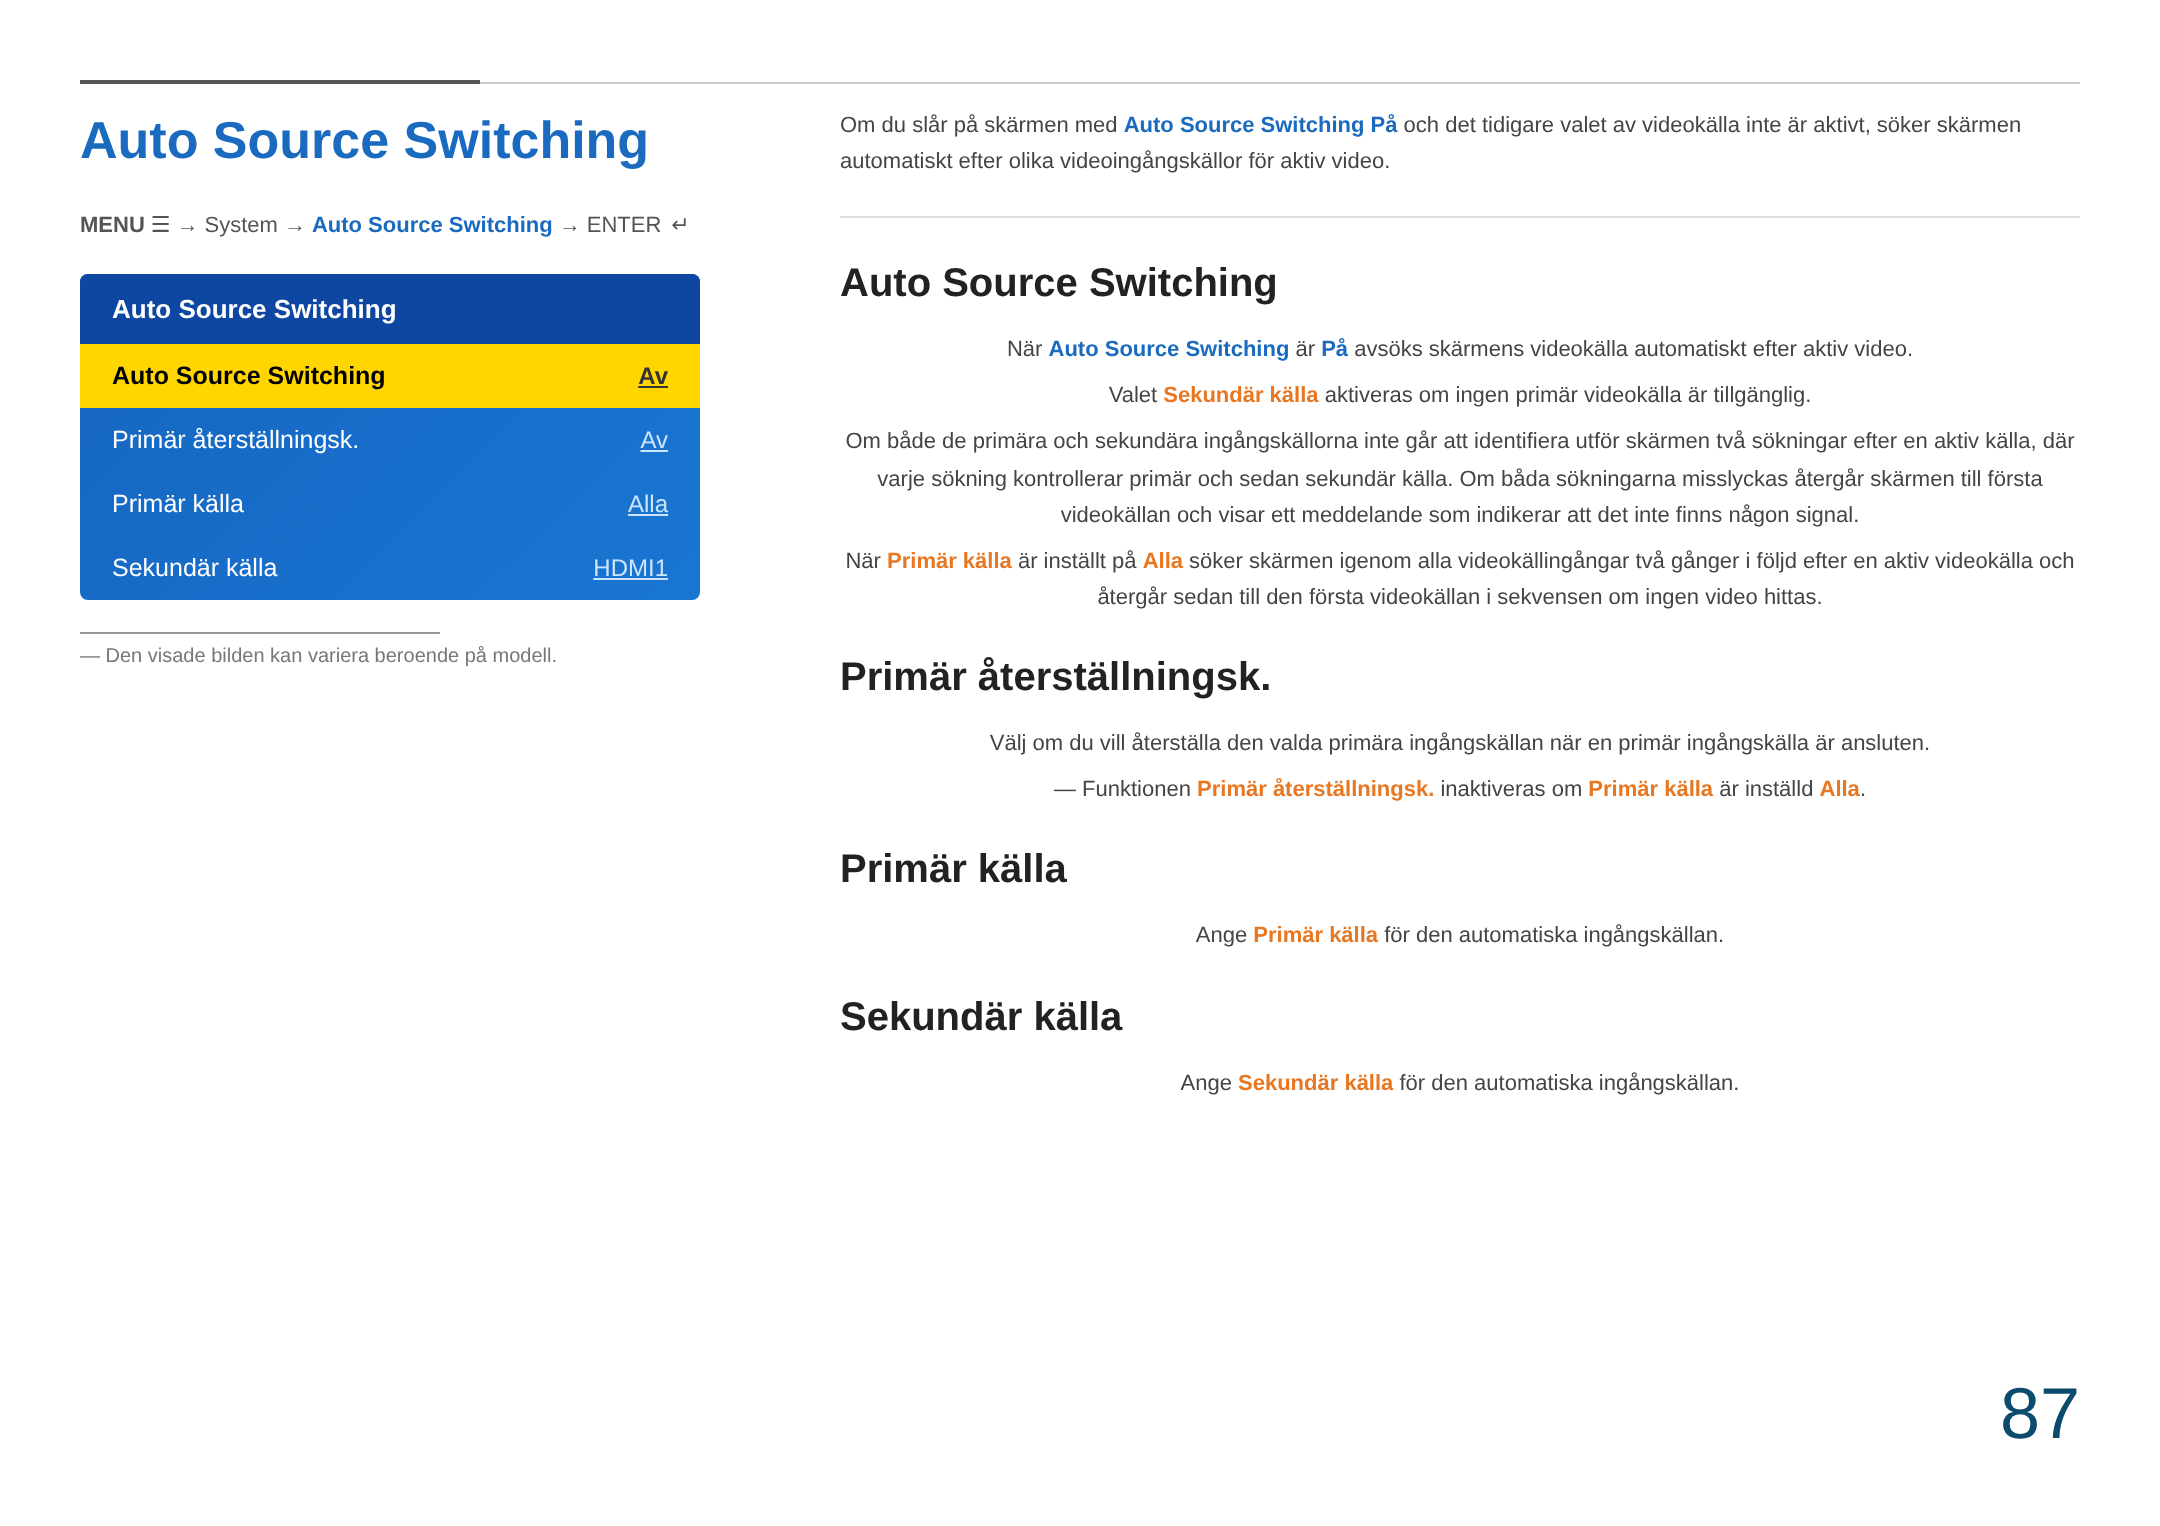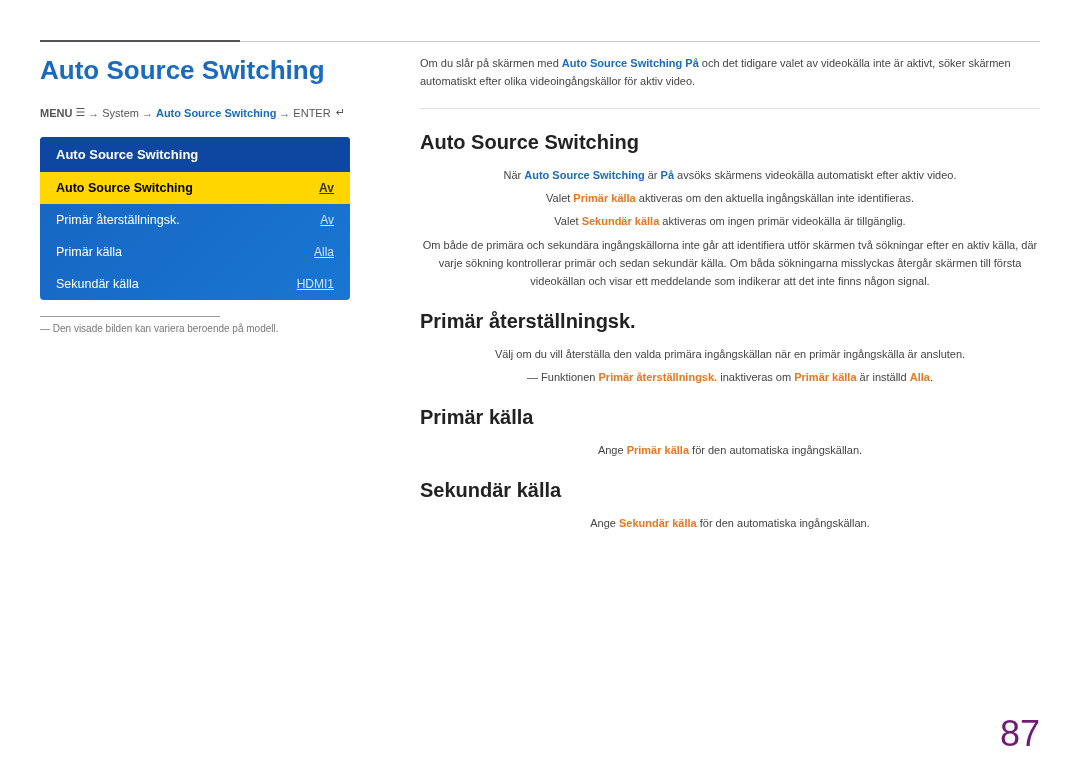--- a/index.html
+++ b/index.html
@@ -151,24 +151,24 @@
     }
     .highlight-orange { color: #e87722; font-weight: bold; }
     .highlight-blue { color: #1a6bbf; font-weight: bold; }
 
     .section-block {
       margin-bottom: 20px;
     }
 
     .page-number {
       position: absolute;
-      bottom: 8px;
+      bottom: 35px;
       right: 40px;
       font-size: 36px;
-      color: #701a75;
+      color: #0c4a6e;
       font-weight: 300;
       margin-top: 32px;
     }
   </style>
 </head>
 <body>
 
 <div class="top-line">
   <div class="top-line-dark"></div>
   <div class="top-line-light"></div>
@@ -217,23 +217,23 @@
 <div class="right-panel">
 
   <div class="intro-text">
     Om du slår på skärmen med <span class="highlight-blue">Auto Source Switching På</span> och det tidigare valet av videokälla inte är aktivt, söker skärmen automatiskt efter olika videoingångskällor för aktiv video.
   </div>
 
   <div class="section-block">
     <h2 class="section-title">Auto Source Switching</h2>
     <div class="section-body">
       <p>När <span class="highlight-blue">Auto Source Switching</span> är <span class="highlight-blue">På</span> avsöks skärmens videokälla automatiskt efter aktiv video.</p>
-      <p>Valet <span class="highlight-orange">Primär källa</span> aktiveras om den aktuella ingångskällan inte identifieras.</p>
       <p>Valet <span class="highlight-orange">Sekundär källa</span> aktiveras om ingen primär videokälla är tillgänglig.</p>
       <p>Om både de primära och sekundära ingångskällorna inte går att identifiera utför skärmen två sökningar efter en aktiv källa, där varje sökning kontrollerar primär och sedan sekundär källa. Om båda sökningarna misslyckas återgår skärmen till första videokällan och visar ett meddelande som indikerar att det inte finns någon signal.</p>
+      <p>När <span class="highlight-orange">Primär källa</span> är inställt på <span class="highlight-orange">Alla</span> söker skärmen igenom alla videokällingångar två gånger i följd efter en aktiv videokälla och återgår sedan till den första videokällan i sekvensen om ingen video hittas.</p>
     </div>
   </div>
 
   <div class="section-block">
     <h2 class="section-title">Primär återställningsk.</h2>
     <div class="section-body">
       <p>Välj om du vill återställa den valda primära ingångskällan när en primär ingångskälla är ansluten.</p>
       <p>― Funktionen <span class="highlight-orange">Primär återställningsk.</span> inaktiveras om <span class="highlight-orange">Primär källa</span> är inställd <span class="highlight-orange">Alla</span>.</p>
     </div>
   </div>

